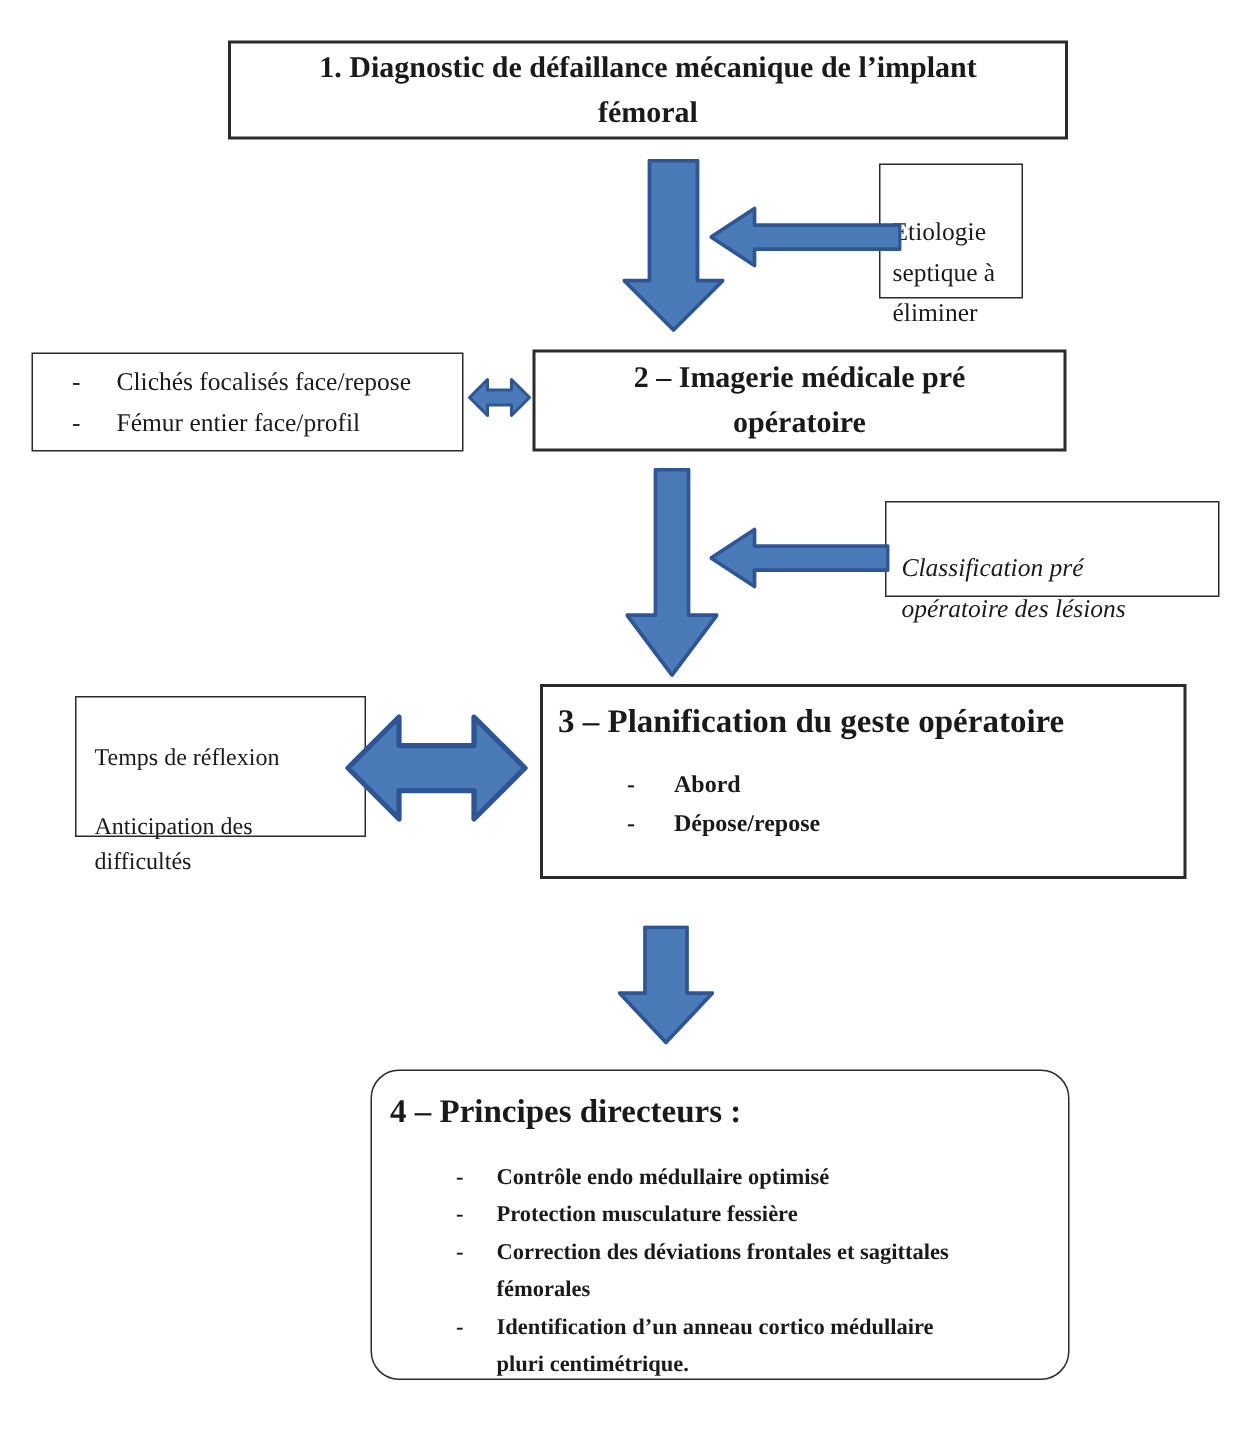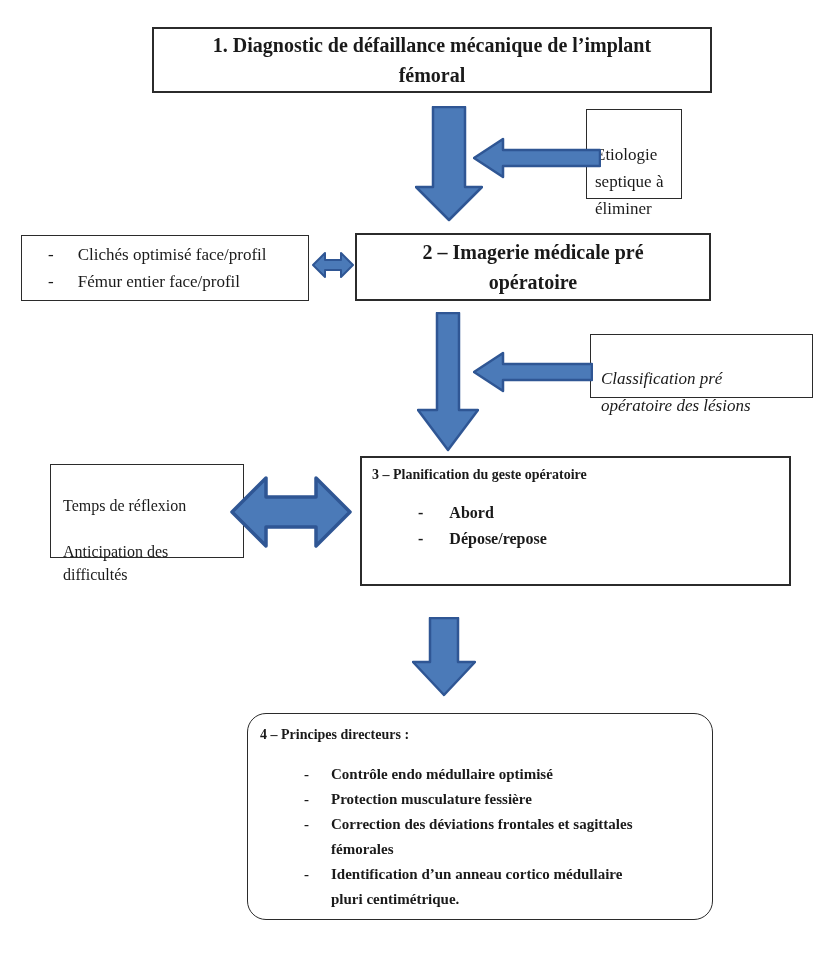--- a/index.html
+++ b/index.html
@@ -5,21 +5,21 @@
   html,body{margin:0;padding:0;background:#ffffff;}
   body{font-family:"Liberation Serif","DejaVu Serif",serif;color:#1a1a1a;}
   .canvas{position:relative;width:835px;height:960px;background:#ffffff;overflow:hidden;}
 
   .box{position:absolute;background:#ffffff;border:1.5px solid #2b2b2b;box-sizing:border-box;}
   .box.thick{border-width:2px;}
 
   .center-title{display:flex;align-items:center;justify-content:center;text-align:center;
     font-weight:bold;font-size:20px;line-height:1.5;white-space:pre-line;}
   .plain-text{font-size:17px;line-height:1.58;white-space:pre-line;}
-  .step-title{font-weight:bold;font-size:14px;line-height:1.35;}
+  .step-title{font-weight:bold;font-size:22px;line-height:1.35;}
 
   .dash-list{margin:0;padding:0;list-style:none;}
   .dash-list li{display:flex;align-items:flex-start;}
   .dash{flex:0 0 auto;}
   .li-text{white-space:pre-line;}
 
   
   .side-list li{font-size:17px;line-height:27px;}
   .side-list .dash{margin-left:26px;margin-right:24px;}
 
@@ -61,21 +61,21 @@
   <div class="arrow" style="left:473px;top:137px;">
     <svg width="128" height="42" viewBox="0 0 128 42">
       <polygon points="1,21 30,2 30,13 127,13 127,29 30,29 30,40" stroke-width="2.5" stroke-linejoin="round" fill="#4b7ab8" stroke="#2f5694"></polygon>
     </svg>
   </div>
 
   <div class="box" style="left:21px;top:235px;width:288px;height:66px;padding-top:5px;">
     <ul class="dash-list side-list">
       <li>
         <span class="dash">-</span>
-        <span class="li-text">Clichés optimisé face/profil</span>
+        <span class="li-text">Clichés focalisés face/repose</span>
       </li>
       <li>
         <span class="dash">-</span>
         <span class="li-text">Fémur entier face/profil</span>
       </li>
     </ul>
   </div>
 
   <div class="arrow" style="left:312px;top:251px;">
     <svg width="42" height="28" viewBox="0 0 42 28">

